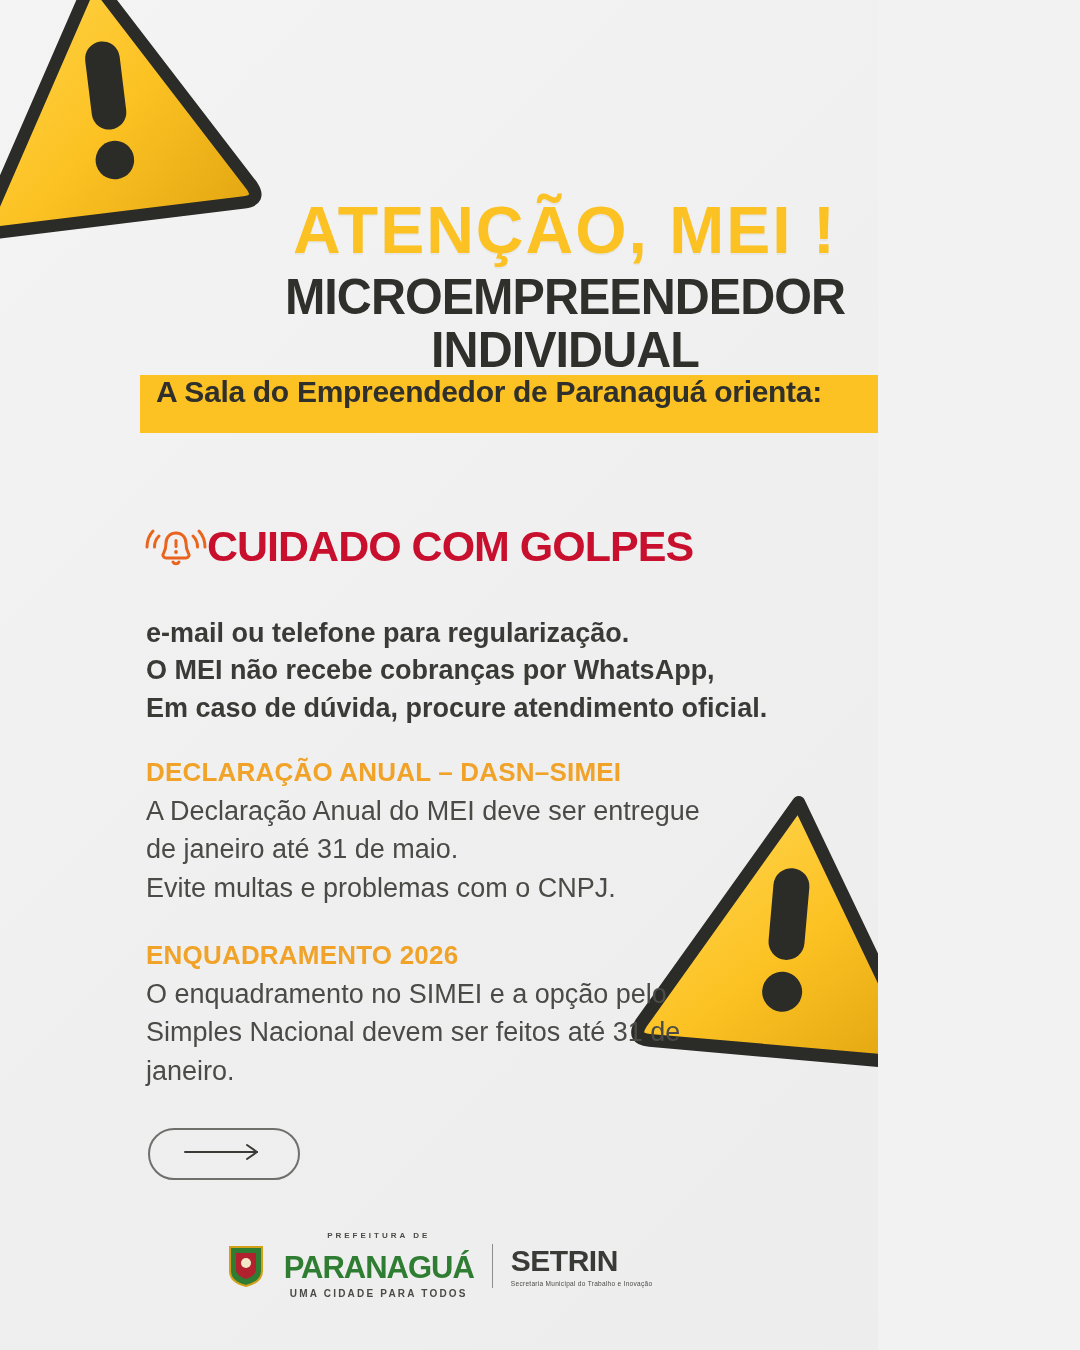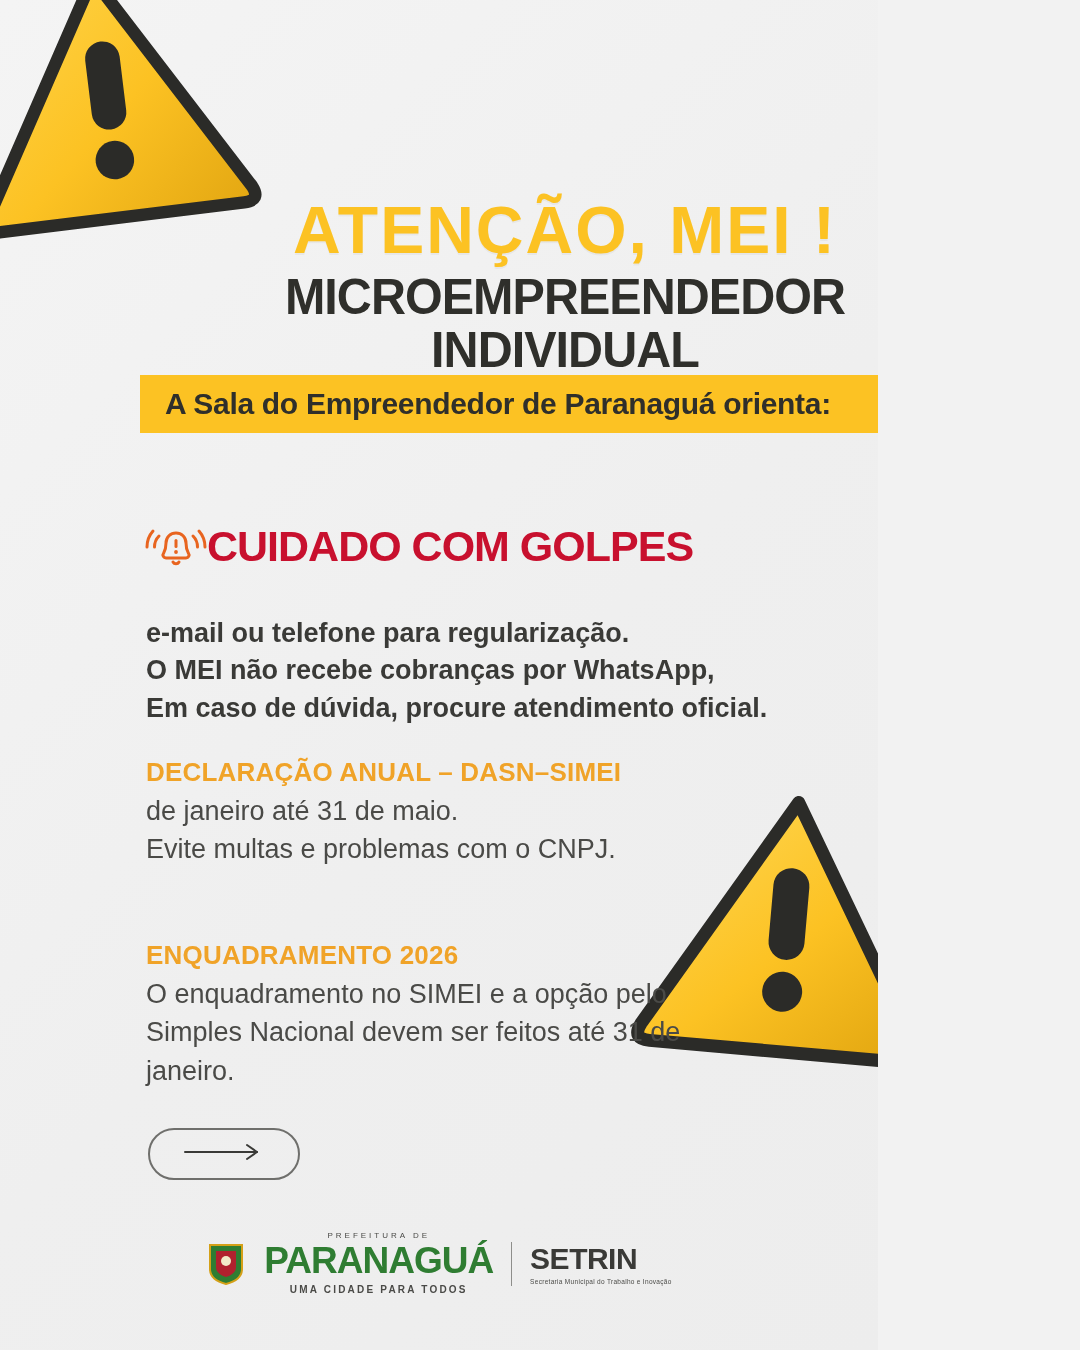--- a/index.html
+++ b/index.html
@@ -51,22 +51,22 @@
   }
 
   .banner {
     position: absolute;
     left: 140px;
     top: 375px;
     width: 832px;
     height: 58px;
     background: #fcc223;
     display: flex;
-    align-items: center;
-    padding-left: 25px;
+    align-items: flex-start;
+    padding-left: 16px;
   }
   .banner span {
     font-size: 30px;
     font-weight: 700;
     color: #2f2f2b;
     letter-spacing: -0.3px;
   }
 
   
   .alert-row {
@@ -137,25 +137,25 @@
     justify-content: center;
     align-items: center;
     gap: 18px;
   }
   .brasao { width: 40px; height: 44px; }
   .pref-block { display: flex; flex-direction: column; align-items: center; line-height: 1; }
   .pref-block .pre {
     font-size: 8px;
     letter-spacing: 3px;
     color: #4a4a47;
-    font-weight: 400;
-    margin-bottom: 2px;
+    font-weight: 700;
+    margin-bottom: 12px;
   }
   .pref-block .city {
-    font-size: 37px;
+    font-size: 31px;
     font-weight: 800;
     color: #2f7d32;
     letter-spacing: -1px;
   }
   .pref-block .tag {
     font-size: 10px;
     letter-spacing: 2.2px;
     color: #4a4a47;
     font-weight: 700;
     margin-top: 6px;
@@ -236,20 +236,21 @@
   </div>
 
   <div class="block b1">
     <div class="bold-text">e-mail ou telefone para regularização.</div>
     <div class="bold-text">O MEI não recebe cobranças por WhatsApp,</div>
     <div class="bold-text">Em caso de dúvida, procure atendimento oficial.</div>
   </div>
 
   <div class="block b2">
     <div class="sub">DECLARAÇÃO ANUAL – DASN–SIMEI</div>
+    <div class="text">A Declaração Anual do MEI deve ser entregue</div>
     <div class="text">de janeiro até 31 de maio.</div>
     <div class="text">Evite multas e problemas com o CNPJ.</div>
   </div>
 
   <div class="block b3">
     <div class="sub">ENQUADRAMENTO 2026</div>
     <div class="text">O enquadramento no SIMEI e a opção pelo</div>
     <div class="text">Simples Nacional devem ser feitos até 31 de</div>
     <div class="text">janeiro.</div>
   </div>

